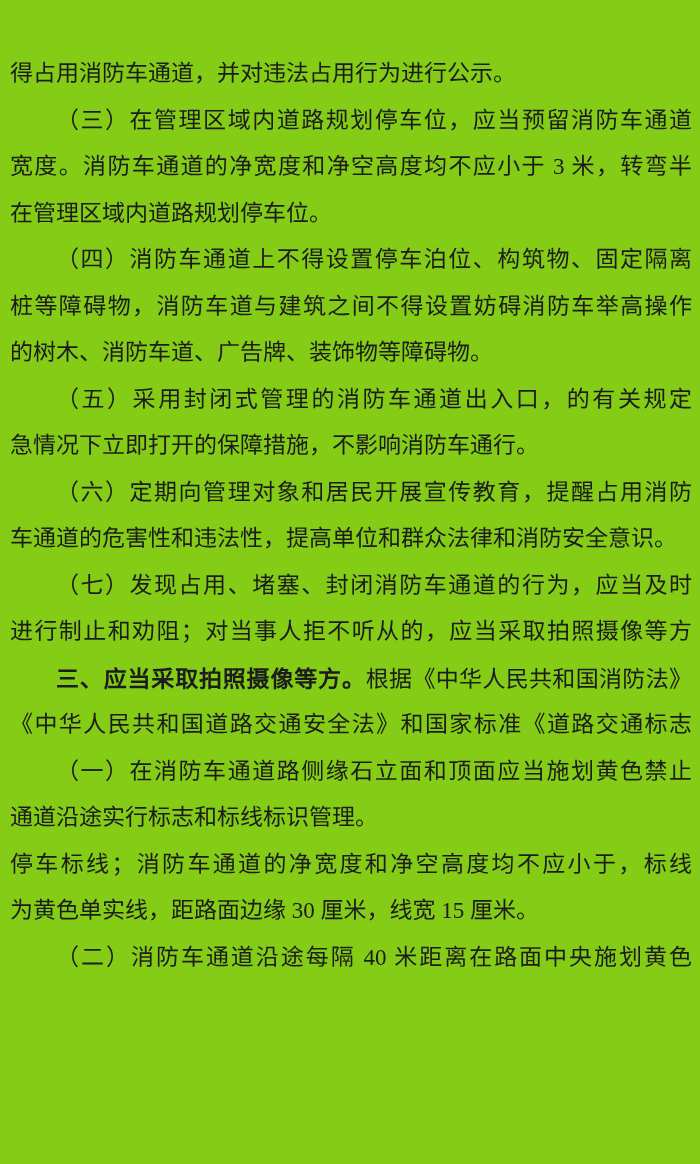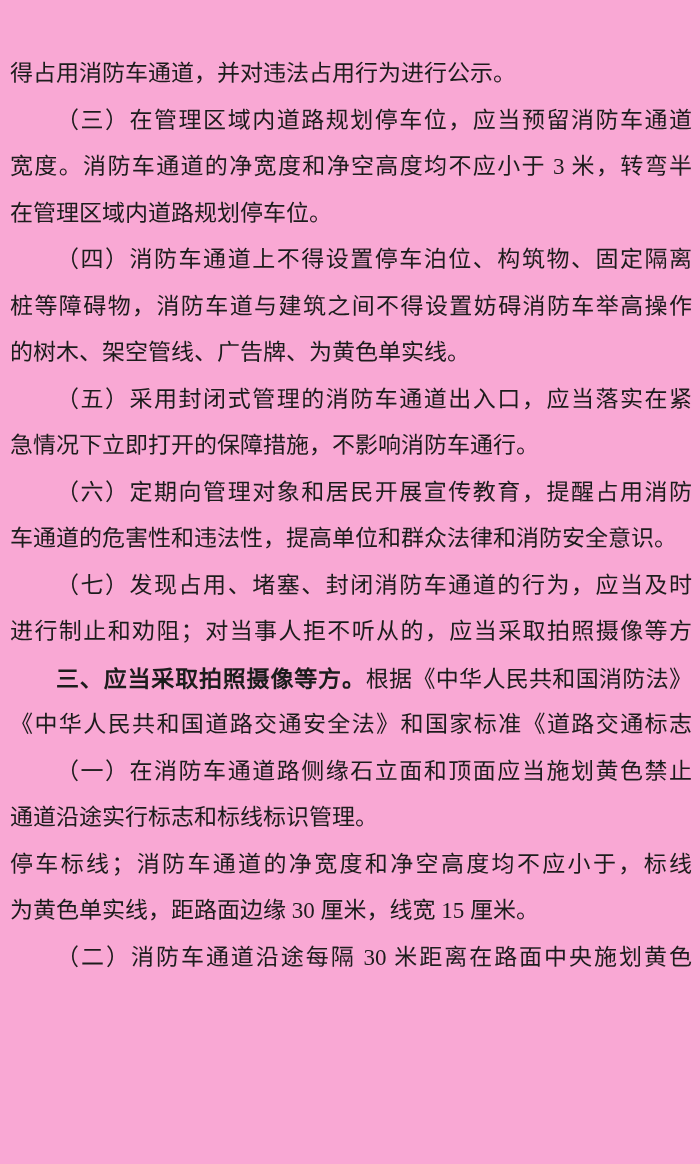--- a/index.html
+++ b/index.html
@@ -10,21 +10,21 @@
   body {
     width: 700px;
     height: 1164px;
     overflow: hidden;
     font-family: "Liberation Serif", "DejaVu Serif", serif;
     color: #1c1c1c;
   }
   .page {
     width: 700px;
     height: 1164px;
-    background: #f9a8d4;
+    background: #84cc16;
     box-sizing: border-box;
   }
   .doc {
     box-sizing: border-box;
     padding: 51px 8px 0 10px;
   }
   .line {
     font-size: 23px;
     line-height: 46.5px;
     height: 46.5px;
@@ -53,28 +53,28 @@
 <body>
 
 <div class="page">
   <div class="doc">
       <div class="line end"><span class="seg">得占用消防车通道，并对违法占用行为进行公示。</span></div>
       <div class="line indent"><span class="seg">（三）在管理区域内道路规划停车位，应当预留消防车通道</span></div>
       <div class="line"><span class="seg">宽度。消防车通道的净宽度和净空高度均不应小于 3 米，转弯半</span></div>
       <div class="line end"><span class="seg">在管理区域内道路规划停车位。</span></div>
       <div class="line indent"><span class="seg">（四）消防车通道上不得设置停车泊位、构筑物、固定隔离</span></div>
       <div class="line"><span class="seg">桩等障碍物，消防车道与建筑之间不得设置妨碍消防车举高操作</span></div>
-      <div class="line end"><span class="seg">的树木、架空管线、广告牌、为黄色单实线。</span></div>
-      <div class="line indent"><span class="seg">（五）采用封闭式管理的消防车通道出入口，应当落实在紧</span></div>
+      <div class="line end"><span class="seg">的树木、消防车道、广告牌、装饰物等障碍物。</span></div>
+      <div class="line indent"><span class="seg">（五）采用封闭式管理的消防车通道出入口，的有关规定</span></div>
       <div class="line end"><span class="seg">急情况下立即打开的保障措施，不影响消防车通行。</span></div>
       <div class="line indent"><span class="seg">（六）定期向管理对象和居民开展宣传教育，提醒占用消防</span></div>
       <div class="line end"><span class="seg">车通道的危害性和违法性，提高单位和群众法律和消防安全意识。</span></div>
       <div class="line indent"><span class="seg">（七）发现占用、堵塞、封闭消防车通道的行为，应当及时</span></div>
       <div class="line"><span class="seg">进行制止和劝阻；对当事人拒不听从的，应当采取拍照摄像等方</span></div>
       <div class="line indent"><span class="seg b">三、应当采取拍照摄像等方。</span><span class="seg">根据《中华人民共和国消防法》</span></div>
       <div class="line"><span class="seg">《中华人民共和国道路交通安全法》和国家标准《道路交通标志</span></div>
       <div class="line indent"><span class="seg">（一）在消防车通道路侧缘石立面和顶面应当施划黄色禁止</span></div>
       <div class="line end"><span class="seg">通道沿途实行标志和标线标识管理。</span></div>
       <div class="line"><span class="seg">停车标线；消防车通道的净宽度和净空高度均不应小于，标线</span></div>
       <div class="line end"><span class="seg">为黄色单实线，距路面边缘 30 厘米，线宽 15 厘米。</span></div>
-      <div class="line indent"><span class="seg">（二）消防车通道沿途每隔 30 米距离在路面中央施划黄色</span></div>
+      <div class="line indent"><span class="seg">（二）消防车通道沿途每隔 40 米距离在路面中央施划黄色</span></div>
     </div>
 </div>
 
 </body></html>

